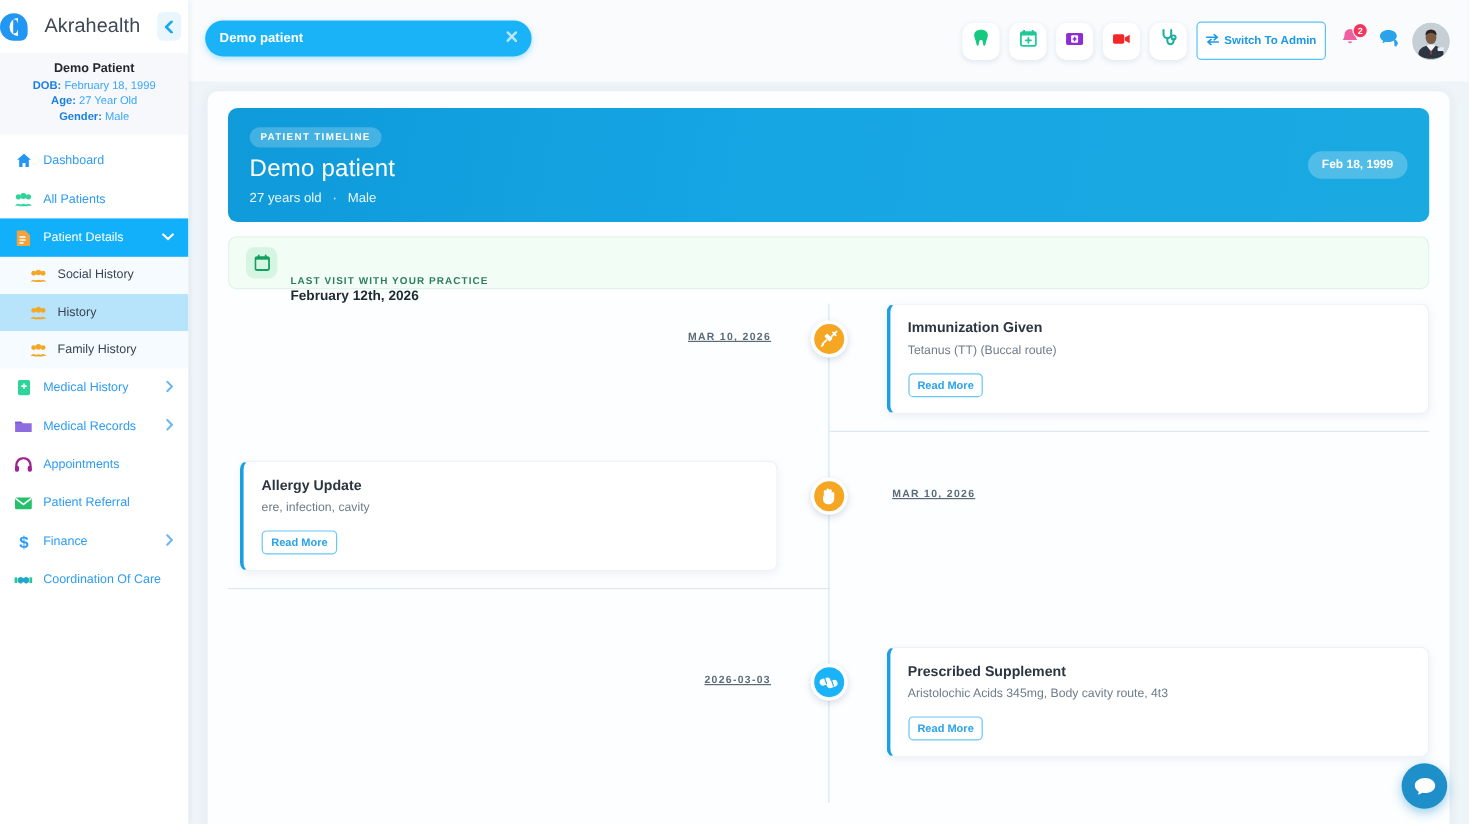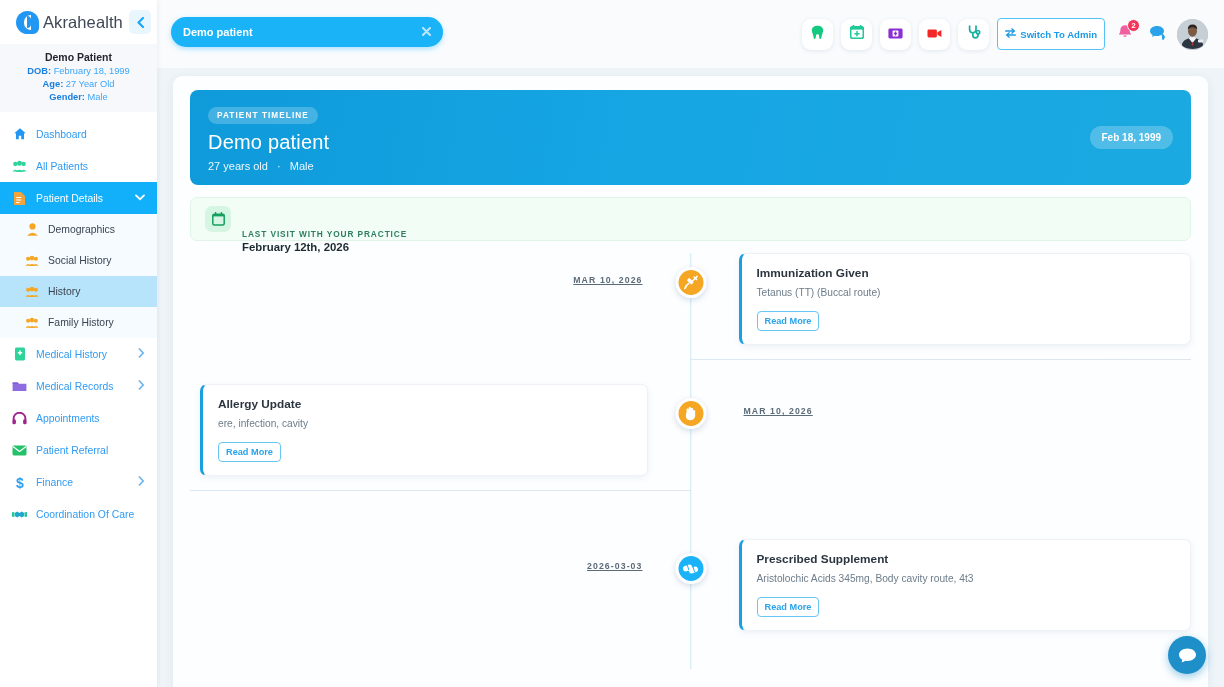--- a/index.html
+++ b/index.html
@@ -12,21 +12,21 @@
   .app { position: relative; width: 1224px; height: 687px; display: flex; }
 
   
   .sidebar {
     width: 157px; height: 687px; flex: 0 0 157px;
     background: #ffffff;
     position: relative; z-index: 5;
     box-shadow: 1px 0 4px rgba(40,80,120,.07);
     overflow: hidden;
   }
-  .brand { height: 44px; display: flex; align-items: center; padding: 0 6px 0 16px; gap: 4px; }
+  .brand { height: 44px; display: flex; align-items: center; padding: 0 6px 0 0; gap: 14px; }
   .logo-mark {
     width: 23px; height: 23px; border-radius: 50% 50% 6px 50%;
     background: #2196f3; position: relative; flex: 0 0 23px;
   }
   .logo-mark::before {
     content:""; position:absolute; left:8px; top:4px;
     width: 7px; height: 15px; background:#fff;
     border-radius: 7px 0 0 7px;
   }
   .logo-mark::after {
@@ -261,29 +261,20 @@
         <span>Patient Details</span>
         <span class="chev">
           <svg width="10" height="7" viewBox="0 0 10 7">
               <path d="M1 1.4 L5 5.2 L9 1.4" fill="none" stroke="#ffffff" stroke-width="1.8" stroke-linecap="round"></path>
             </svg>
         </span>
       </div>
 
       <div class="sub-item">
         <span class="ic">
-          <svg width="11" height="13" viewBox="0 0 11 13">
-              <circle cx="5.5" cy="3.4" r="3.1" fill="#f5a623"></circle>
-              <path d="M0 12.8 q5.5-6.2 11 0 z" fill="#f5a623"></path>
-            </svg>
-        </span>
-        <span>Demographics</span>
-      </div>
-      <div class="sub-item">
-        <span class="ic">
           <svg width="14" height="12" viewBox="0 0 18 14">
               <circle cx="4" cy="4" r="2.6" fill="#f5a623"></circle>
               <circle cx="14" cy="4" r="2.6" fill="#f5a623"></circle>
               <circle cx="9" cy="3.2" r="3" fill="#f5a623"></circle>
               <path d="M0.5 13 q3.5-4.2 7-0 z" fill="#f5a623"></path>
               <path d="M10.5 13 q3.5-4.2 7-0 z" fill="#f5a623"></path>
               <path d="M4.2 13.5 q4.8-5 9.6 0 z" fill="#f5a623"></path>
             </svg>
         </span>
         <span>Social History</span>

